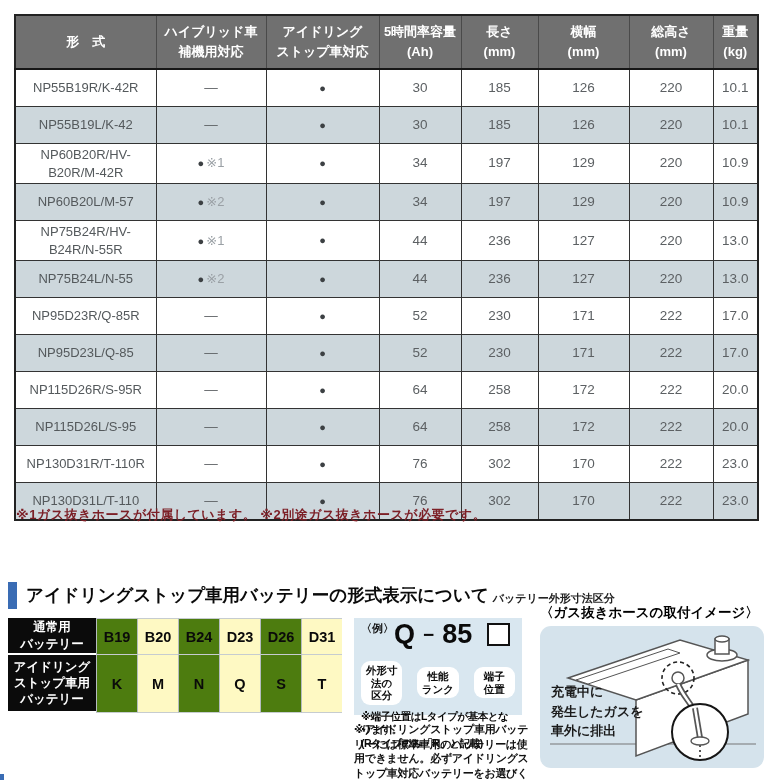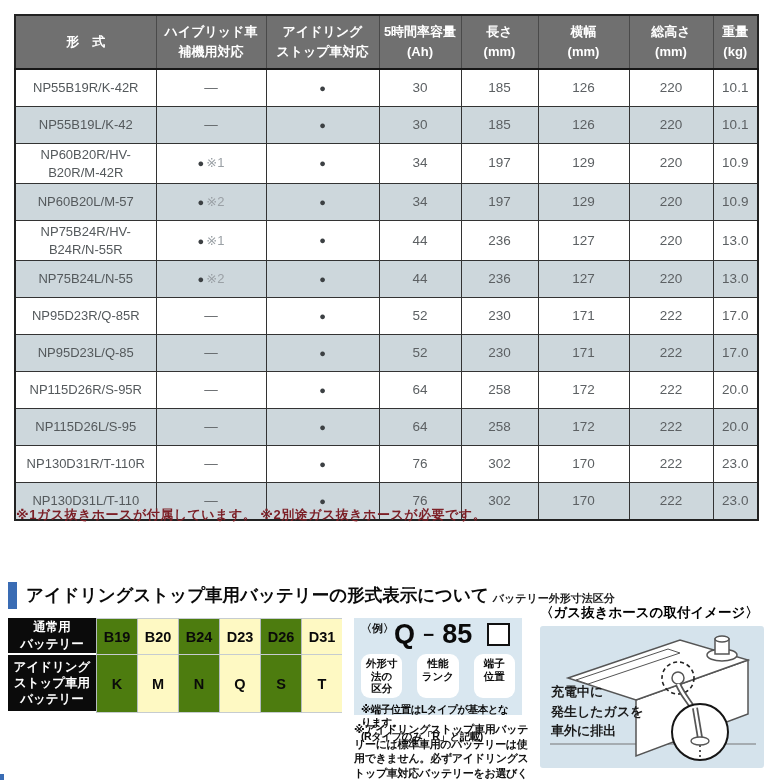--- a/index.html
+++ b/index.html
@@ -68,40 +68,40 @@
   
   #example-panel{
     position:absolute;left:354px;top:618px;width:168px;height:97px;
     background:#d9e7f0;box-sizing:border-box;padding:5px 7px 4px 7px;
   }
   #example-code-row{display:flex;align-items:center;margin-top:-2px;}
   #example-label{font-size:11px;font-weight:bold;color:#111;align-self:flex-start;}
   .big-code{font-size:27px;font-weight:bold;color:#0a0a0a;line-height:1;}
   #example-dash{font-size:19px;font-weight:bold;color:#0a0a0a;margin:0 8px;}
   #terminal-box{width:19px;height:19px;background:#fff;border:2px solid #111;margin-left:15px;}
-  #pill-row{display:flex;gap:15px;margin-top:6px;}
+  #pill-row{display:flex;gap:15px;margin-top:13px;align-items:center;}
   .pill{
     flex:1;background:#fff;border-radius:9px;text-align:center;
     font-size:10.5px;font-weight:bold;color:#0a0a0a;
     white-space:pre-line;line-height:1.2;padding:3px 0;
   }
   #example-note{
     margin-top:5px;font-size:10.5px;font-weight:bold;color:#0a0a0a;
     white-space:pre-line;line-height:1.3;letter-spacing:-0.5px;
   }
   #example-warning{
     position:absolute;left:354px;top:722px;width:180px;
     font-size:11px;font-weight:bold;color:#111;line-height:1.32;letter-spacing:-0.3px;
   }
 
   
   #hose-title{position:absolute;left:540px;top:604px;font-size:13.5px;font-weight:bold;color:#000000;}
   #hose-box{
     position:absolute;left:540px;top:626px;width:224px;height:142px;
-    background:#d5e3ec;border-radius:3px;overflow:hidden;
+    background:#d5e3ec;border-radius:11px;overflow:hidden;
   }
   #hose-caption{
     position:absolute;left:11px;top:56px;z-index:2;
     font-size:13px;font-weight:bold;color:#1a1a1a;
     white-space:pre-line;line-height:1.5;
   }
   #hose-svg{position:absolute;left:0;top:0;}
 
   
   #bottom-sliver{position:absolute;left:0;top:774px;width:4px;height:6px;background:#3a6cb4;}

